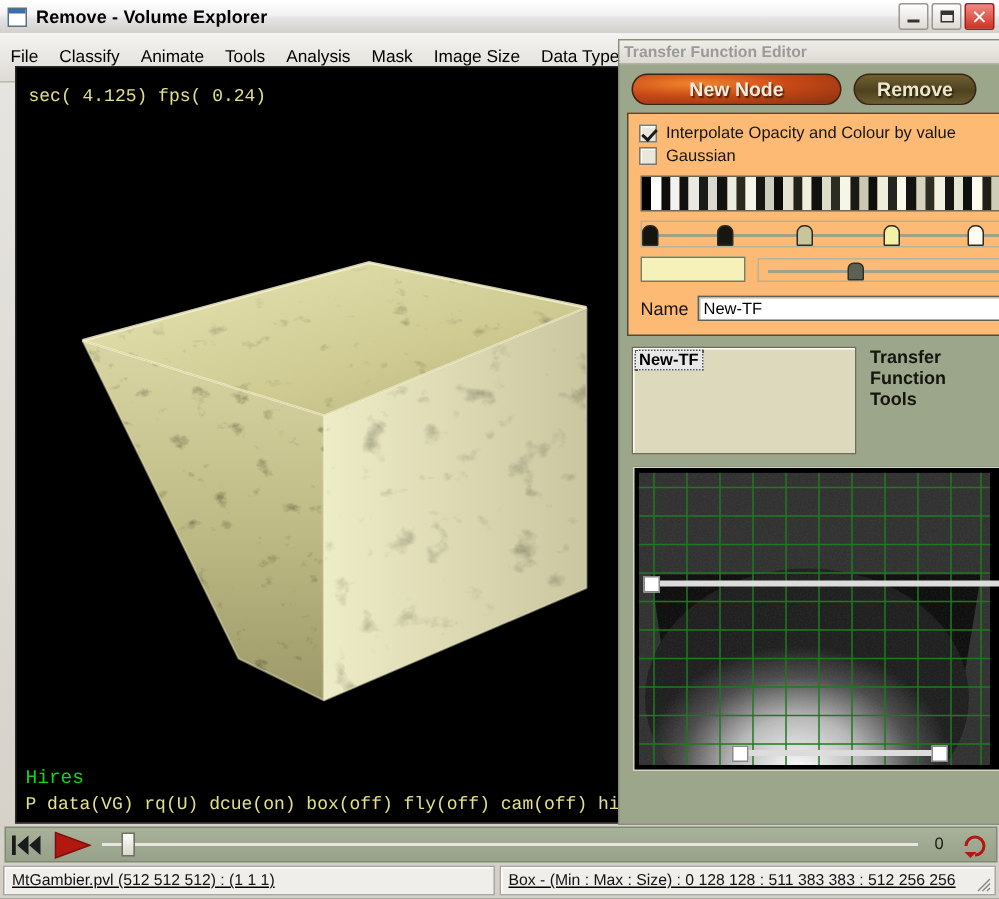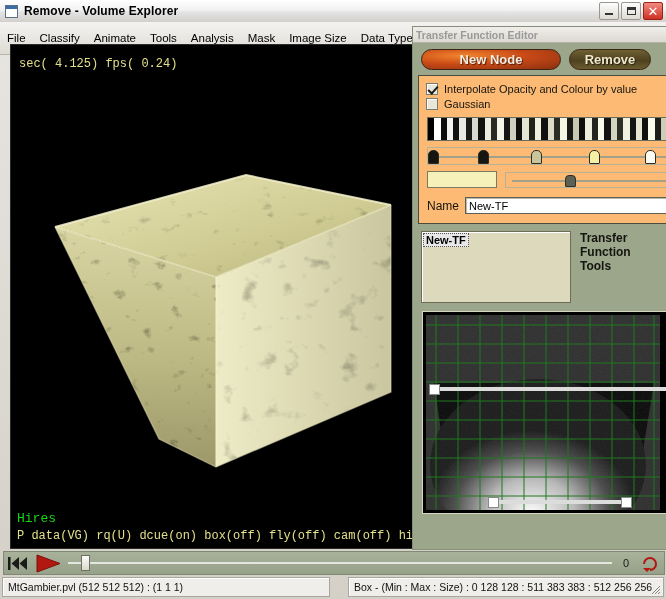--- a/index.html
+++ b/index.html
@@ -121,21 +121,21 @@
       box-sizing:border-box;display:flex;align-items:center;padding:0 4px;gap:7px;}
   .ctrl{cursor:pointer;line-height:0;}
   .timeslider{position:relative;flex:1;height:18px;}
   .timeslider .track{position:absolute;left:0;right:0;top:8px;height:2px;background:#e6e6e0;}
   .timehandle{position:absolute;left:10px;top:1px;width:9px;height:16px;
       background:linear-gradient(#fdfdfa,#d9d9cf);border:1px solid #6f6f62;box-sizing:border-box;}
   .timeval{font-size:11px;color:#1b1b14;min-width:14px;text-align:center;}
   .loopicon{width:20px;line-height:0;}
 
   
-  .statusbar{position:absolute;left:2px;top:577px;width:662px;height:20px;display:flex;gap:18px;}
+  .statusbar{position:absolute;left:2px;top:577px;width:662px;height:20px;display:flex;gap:3px;text-decoration:underline;}
   .sbcell{background:#efeeea;border:1px solid #a9a69f;box-shadow:inset 1px 1px 0 #fff;
       display:flex;align-items:center;padding:0 5px;font-size:10.5px;color:#111;
       box-sizing:border-box;white-space:nowrap;overflow:hidden;}
   .sb-left{width:328px;}
   .sb-right{flex:1;position:relative;}
   .grip{position:absolute;right:2px;bottom:1px;width:12px;height:12px;}
 </style>
 </head>
 <body>
 

